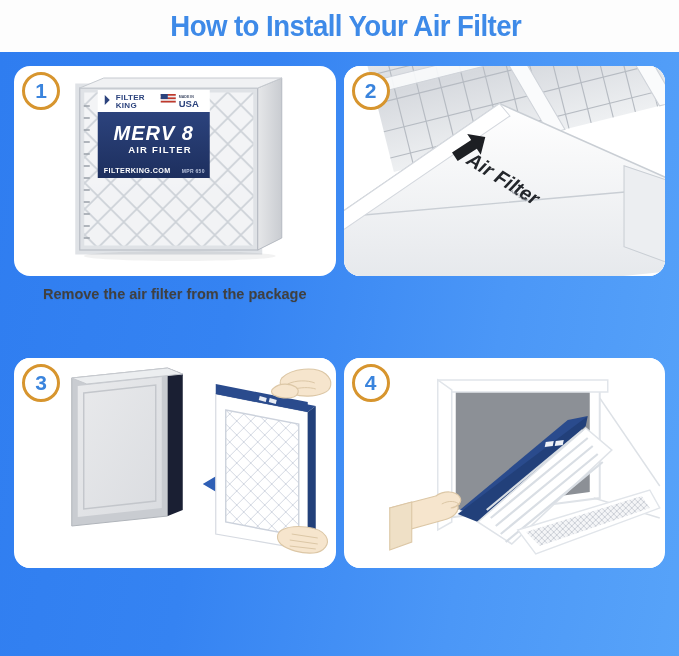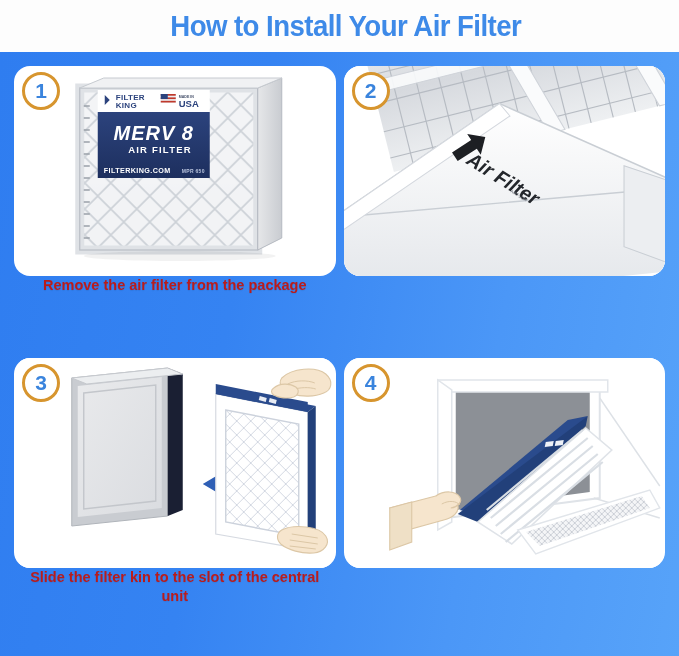--- a/index.html
+++ b/index.html
@@ -64,22 +64,23 @@
     width: 38px; height: 38px;
     border-radius: 50%;
     background: #ffffff;
     border: 3px solid #d7952e;
     display: flex; align-items: center; justify-content: center;
     font-size: 21px; font-weight: bold;
     color: #3a84dd;
     z-index: 9;
   }
   .caption {
+    margin-top: 9px;
     text-align: center;
-    color: #b91c1c;
+    color: #404040;
     font-size: 14.5px;
     font-weight: bold;
     line-height: 1.28;
     padding: 0 10px;
     text-shadow: 0 1px 1px rgba(0,0,0,.07);
   }
   .art { position: absolute; inset: 0; }
   .art svg { width: 100%; height: 100%; display: block; }
 </style>
 </head>
@@ -301,21 +302,20 @@
               </g>
 
               <g>
                 <path d="M262 172 c12,-6 38,-4 44,6 c5,8 -2,16 -12,17 c-12,1 -26,-3 -33,-9 c-5,-5 -4,-11 1,-14 z" fill="#f6e5cd" stroke="#dcc7a6" stroke-width="1.1"></path>
                 <path d="M272 176 l26,4 M270 182 l28,4 M270 188 l26,3" stroke="#dcc7a6" stroke-width="1" fill="none"></path>
               </g>
             </g>
           </svg>
         </div>
       </div>
-      <div class="caption">Slide the filter kin to the slot of the central unit</div>
     </div>
 
     <div class="step">
       <div class="card">
         <div class="badge">4</div>
         <div class="art">
           <svg viewBox="0 0 310 210" preserveAspectRatio="xMidYMid meet">
             <defs>
               <pattern id="grillmesh" width="6" height="6" patternUnits="userSpaceOnUse">
                 <rect width="6" height="6" fill="#f4f5f7"></rect>

